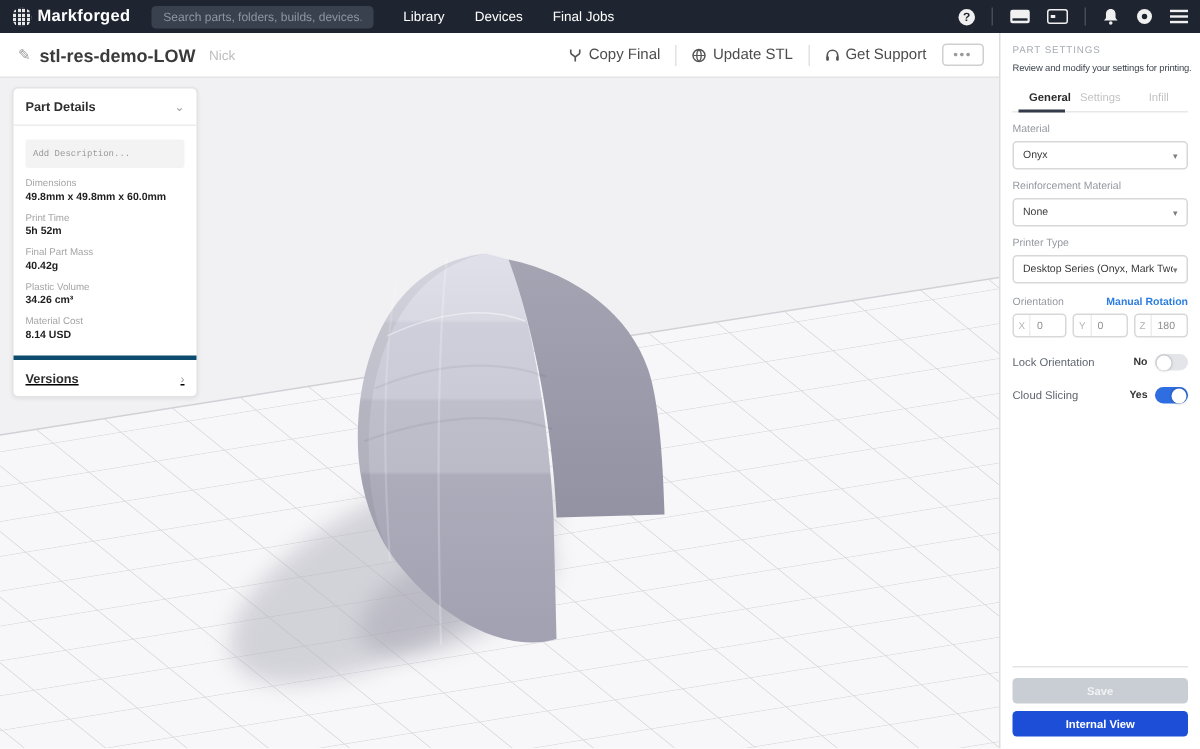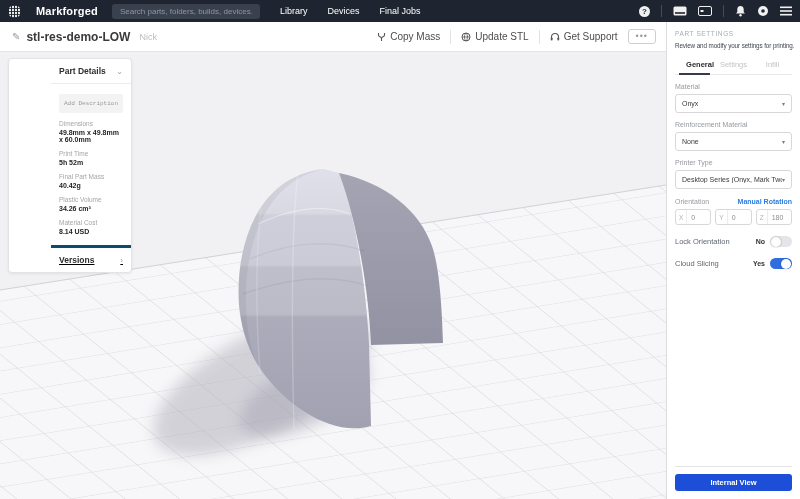--- a/index.html
+++ b/index.html
@@ -2,21 +2,21 @@
 <html><head>
 <meta charset="utf-8">
 <style>
   * { margin:0; padding:0; box-sizing:border-box; }
   html,body { width:800px; height:499px; overflow:hidden; background:#fff;
     font-family:"Liberation Sans", sans-serif; }
 
   
   .navbar { height:22px; background:#1f2530; display:flex; align-items:center;
     padding:0 8px; color:#fff; }
-  .brand { display:flex; align-items:center; gap:15px; cursor:pointer;text-align:center; }
+  .brand { display:flex; align-items:center; gap:4px; cursor:pointer;text-align:center; }
   .brand-icon { width:13px; height:13px; border-radius:50%;
     background:
       repeating-linear-gradient(0deg, rgba(31,37,48,.85) 0 1px, transparent 1px 3px),
       repeating-linear-gradient(90deg, rgba(31,37,48,.5) 0 1px, #e8e8e8 1px 3px);
     }
   .brand-name { font-size:11px; font-weight:bold; letter-spacing:.2px; }
   .search-box { margin-left:14px; width:148px; height:15px; background:#3a414e;
     border:none; border-radius:3px; color:#cfd5df; font-size:8px; padding:0 8px;
     font-family:"Liberation Sans", sans-serif; }
   .search-box::placeholder { color:#8d96a5; }
@@ -48,21 +48,21 @@
     color:#9a9a9a; font-size:9px; letter-spacing:1px; padding:3px 7px 4px;
     cursor:pointer; line-height:6px; }
 
   
   .viewport { position:relative; flex:1; background:#f1f1f3; overflow:hidden; }
   .viewport svg.scene { position:absolute; inset:0; }
 
   
   .pd-card { position:absolute; left:8px; top:6px; width:124px; background:#fff;
     border:1px solid #e3e3e3; border-radius:4px;
-    box-shadow:0 1px 3px rgba(0,0,0,.07);padding-left:42px; }
+    box-shadow:0 1px 3px rgba(0,0,0,.07); }
   .pd-header { display:flex; align-items:center; justify-content:space-between;
     padding:7px 8px; border-bottom:1px solid #ececec; cursor:pointer; }
   .pd-header-label { font-size:8.5px; font-weight:bold; color:#2e2e2e; }
   .chev { color:#a0a0a0; font-size:8px; }
   .pd-body { padding:7px 8px 4px; }
   .pd-desc { width:100%; background:#f3f3f4; border:none; border-radius:2px;
     padding:6px 5px; font-family:"Liberation Mono","DejaVu Sans Mono",monospace;
     font-size:6px; color:#9a9a9a; }
   .pd-desc::placeholder { color:#9a9a9a; }
   .pd-label { font-size:6.5px; color:#a5a5a5; margin-top:7px; }
@@ -176,21 +176,21 @@
 
     <div class="title-bar">
       <span class="pencil">✎</span>
       <span class="doc-title">stl-res-demo-LOW</span>
       <span class="doc-owner">Nick</span>
       <div class="bar-actions">
         <span class="bar-action">
           <svg width="9" height="10" viewBox="0 0 9 10">
             <path d="M1.5 1 V3.2 C1.5 4.8 4.5 4.8 4.5 6.4 V9 M7.5 1 V3.2 C7.5 4.8 4.5 4.8 4.5 6.4" fill="none" stroke="#555" stroke-width="1.1"></path>
           </svg>
-          <span>Copy Mass</span>
+          <span>Copy Final</span>
         </span>
         <span class="bar-divider"></span>
         <span class="bar-action">
           <svg width="10" height="10" viewBox="0 0 10 10">
             <circle cx="5" cy="5" r="4" fill="none" stroke="#555" stroke-width="1"></circle>
             <path d="M1.2 5 H8.8 M5 1 C3 2.5 3 7.5 5 9 M5 1 C7 2.5 7 7.5 5 9" fill="none" stroke="#555" stroke-width="0.8"></path>
           </svg>
           <span>Update STL</span>
         </span>
         <span class="bar-divider"></span>
@@ -351,16 +351,17 @@
 
     <div class="toggle-row">
       <span class="toggle-label">Cloud Slicing</span>
       <span class="toggle-state">Yes</span>
       <span class="toggle on">
           <span class="knob"></span>
         </span>
     </div>
 
     <div class="ps-bottom">
+      <button class="btn btn-save">Save</button>
       <button class="btn btn-dark">Internal View</button>
     </div>
   </div>
 </div>
 
 </body></html>

